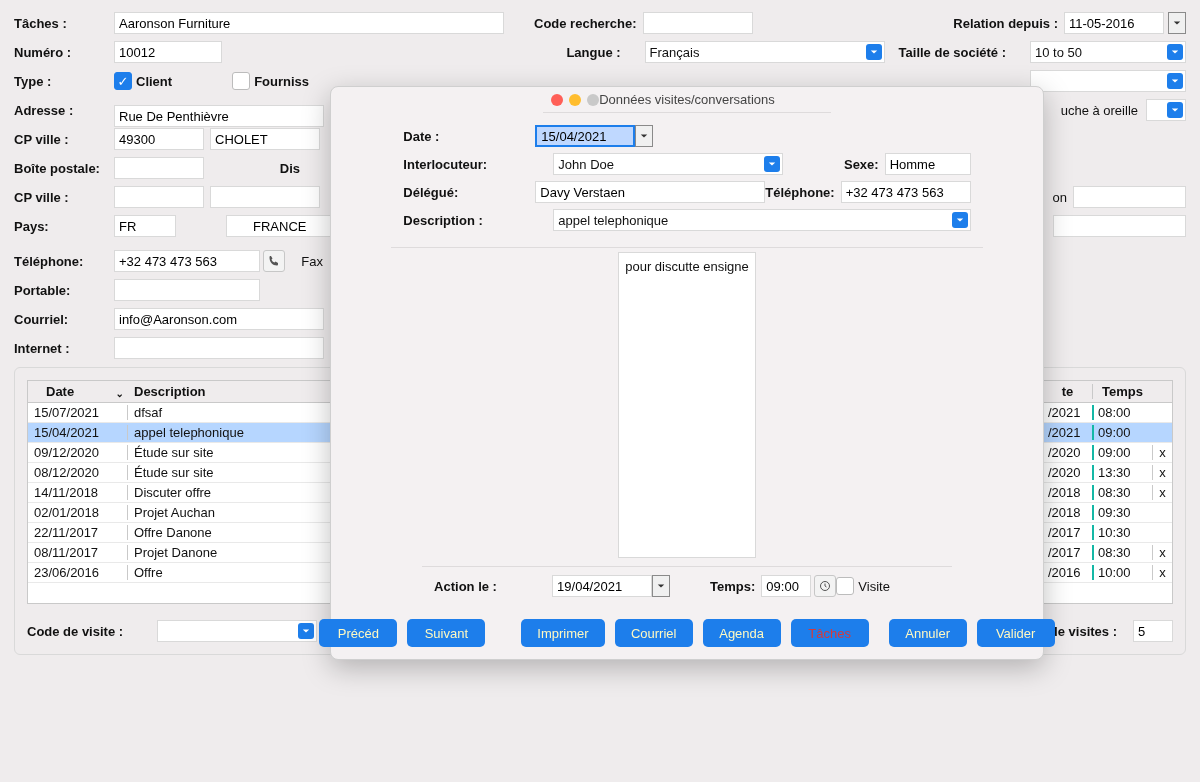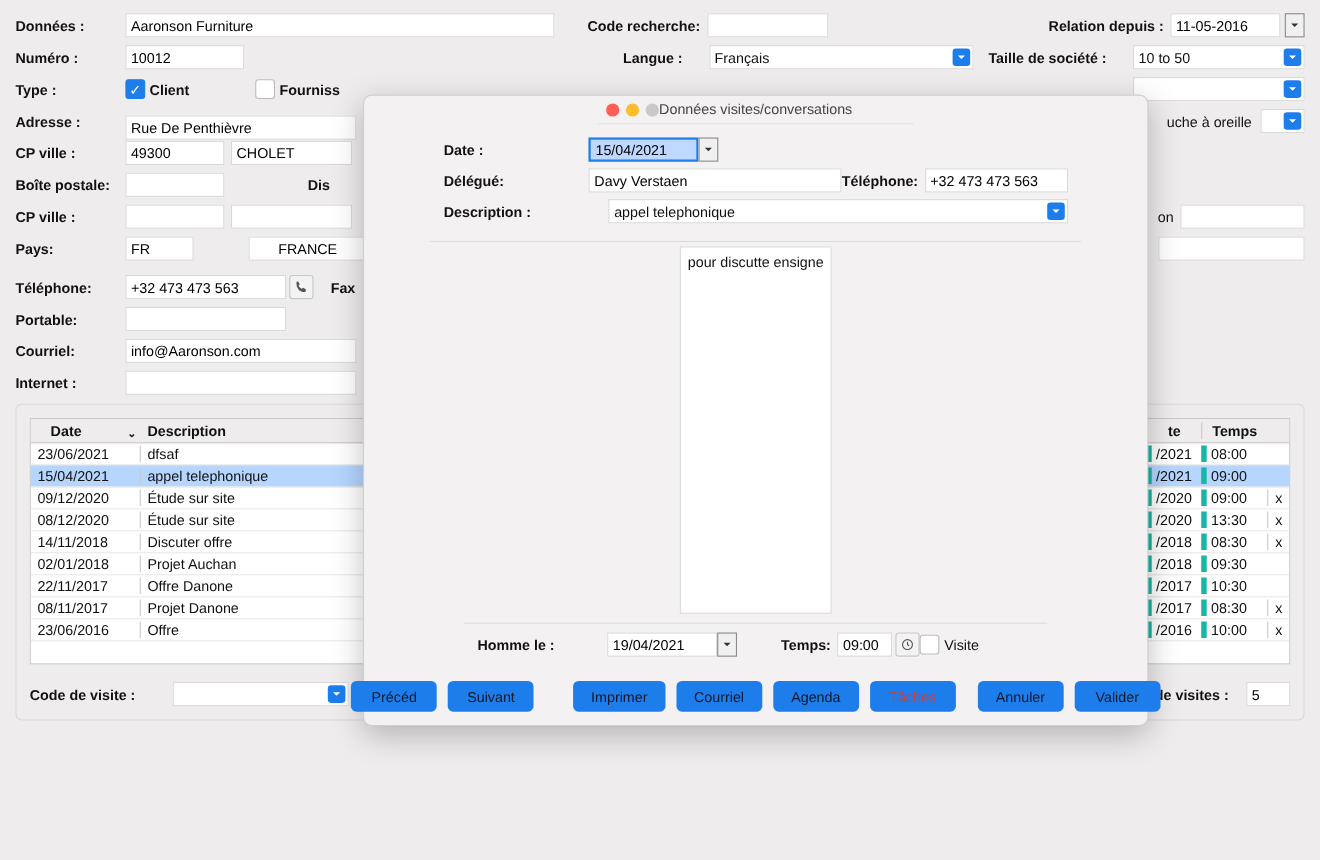--- a/index.html
+++ b/index.html
@@ -39,21 +39,21 @@
   .thead { display:flex; background:#efeced; font-weight:600; height:22px; align-items:center; border-bottom:1px solid #c9c9c9;}
   .th-date { width: 100px; padding-left:18px; position:relative;}
   .th-date .sort { position:absolute; right:4px; top:4px; font-size:10px; }
   .th-desc { flex:1; padding-left:6px;}
   .th-extra { width: 60px; text-align:center; border-left:1px solid #c9c9c9;}
   .th-x { width:20px; border-left:1px solid #c9c9c9;}
   .trow { display:flex; height:20px; align-items:center; border-bottom:1px solid #e9e9e9;}
   .trow.sel { background:#b6d6ff; }
   .td-date { width:100px; padding-left:6px; border-right:1px solid #c9c9c9;}
   .td-desc { flex:1; padding-left:6px; }
-  .td-extra { width:60px; padding-left:4px; border-left:5px solid #14b8a6;}
+  .td-extra { width:60px; padding-left:4px; border-left:2px solid #14b8a6;}
   .td-x { width:20px; text-align:center; border-left:1px solid #c9c9c9;}
 
   .bottombar { display:flex; align-items:center; margin-top:16px; gap:10px;}
 
   
   .modal {
     position:absolute; left:330px; top:86px; width:714px; height:574px;
     background:#f4f1f2; border:1px solid #cfcfcf; border-radius:8px;
     box-shadow: 0 8px 28px rgba(0,0,0,0.25);
     display:flex; flex-direction:column;align-items:center;
@@ -66,33 +66,33 @@
   .mform { padding:12px 12px 10px 12px; border-bottom:1px solid #dedbdc;}
   .mrow { display:flex; align-items:center; margin-bottom:6px; height:22px;}
   .mlbl { width:132px; font-weight:600;}
   .dateinput { width:100px; height:22px; border:2px solid #1d7eeb; background:#bfd8ff; padding:0 4px; font-size:13px; }
   .datebtn { width:18px; height:22px; border:1px solid #8a8a8a; background:#f0f0f0; display:inline-flex; align-items:center; justify-content:center;}
   .datebtn svg{width:8px;height:8px;fill:#333;}
   .notes { flex:1; margin:4px 12px 8px 12px; border:1px solid #d9d9d9; background:#fff; padding:6px; font-size:13px;}
   .maction { padding:8px 12px; border-top:1px solid #dedbdc;}
   .mbuttons { display:flex; gap:10px; padding:8px 12px 12px 12px;}
   .btn {
-    height:28px; border:none; border-radius:5px; background:#1d7eeb; color:#0f172a;
+    height:28px; border:none; border-radius:5px; background:#1d7eeb; color:#fef9c3;
     font-size:13px; font-weight:500; padding:0 16px; cursor:pointer; min-width:78px;
   }
   .btn.red { color:#d43b3b; }
   .iconbtn { width:22px; height:22px; border:1px solid #c7c7c7; background:#f3f3f3; border-radius:3px; display:inline-flex; align-items:center; justify-content:center;}
 </style>
 </head>
 <body>
 
 <div class="page">
 
   <div class="row">
-    <span class="lbl">Données :</span>
+    <span class="lbl">Tâches :</span>
     <input type="text" style="width: 390px;" value="Aaronson Furniture">
     <span class="lbl-r" style="margin-left:30px">Code recherche:</span>
     <input type="text" style="width: 110px;">
     <span style="flex:1"></span>
     <span class="lbl-r">Relation depuis :</span>
     <input type="text" style="width: 100px;" value="11-05-2016">
     <span class="datebtn" style="margin-left:4px;">
         <svg viewBox="0 0 10 10">
           <path d="M1 3l4 4 4-4z"></path>
         </svg>
@@ -185,21 +185,21 @@
   <div style="height:6px"></div>
 
   <div class="row">
     <span class="lbl">Téléphone:</span>
     <input type="text" style="width: 146px;" value="+32 473 473 563">
     <span class="iconbtn" style="margin-left:3px">
         <svg width="12" height="12" viewBox="0 0 24 24">
           <path fill="#555" d="M6 2l3 5-2 2c1 3 3 5 6 6l2-2 5 3v3c0 1-1 2-2 2C9 21 3 15 3 4c0-1 1-2 2-2h1z"></path>
         </svg>
       </span>
-    <span style="width:30px; text-align:right; font-weight:700; margin-left:8px">Fax</span>
+    <span style="width:30px; text-align:right; font-weight:400; margin-left:8px">Fax</span>
   </div>
 
   <div class="row">
     <span class="lbl">Portable:</span>
     <input type="text" style="width: 146px;">
   </div>
 
   <div class="row">
     <span class="lbl">Courriel:</span>
     <input type="text" style="width: 210px;" value="info@Aaronson.com">
@@ -217,21 +217,21 @@
           <span>Date</span>
           <span class="sort">⌄</span>
         </div>
         <div class="th-desc">Description</div>
         <div class="th-extra" style="width:50px">te</div>
         <div class="th-extra">Temps</div>
         <div class="th-x"></div>
       </div>
       <div id="tbody">
           <div class="trow">
-            <div class="td-date">23/06/2021</div>
+            <div class="td-date">15/07/2021</div>
             <div class="td-desc">dfsaf</div>
             <div class="td-extra" style="width:50px">/2021</div>
             <div class="td-extra">08:00</div>
             <div class="td-x"></div>
           </div>
           <div class="trow sel">
             <div class="td-date">15/04/2021</div>
             <div class="td-desc">appel telephonique</div>
             <div class="td-extra" style="width:50px">/2021</div>
             <div class="td-extra">09:00</div>
@@ -328,20 +328,34 @@
 
     <div class="mform">
       <div class="mrow">
         <span class="mlbl">Date :</span>
         <input class="dateinput" value="15/04/2021" style="">
         <span class="datebtn">
             <svg viewBox="0 0 10 10">
               <path d="M1 3l4 4 4-4z"></path>
             </svg>
           </span>
+      </div>
+      <div class="mrow">
+        <span class="mlbl">Interlocuteur:</span>
+        <div class="drop" style="width:230px; height:22px; border:1px solid #d9d9d9; display:flex; align-items:center; padding:0 20px 0 4px;">
+          <span>John Doe</span>
+          <span class="caret">
+              <svg viewBox="0 0 10 10">
+                <path d="M1 3l4 4 4-4z"></path>
+              </svg>
+            </span>
+        </div>
+        <span style="flex:1"></span>
+        <span class="lbl-r">Sexe:</span>
+        <input type="text" style="width: 86px;" value="Homme">
       </div>
       <div class="mrow">
         <span class="mlbl">Délégué:</span>
         <input type="text" style="width: 230px;" value="Davy Verstaen">
         <span style="flex:1"></span>
         <span class="lbl-r">Téléphone:</span>
         <input type="text" style="width: 130px;" value="+32 473 473 563">
       </div>
       <div class="mrow">
         <span class="mlbl">Description :</span>
@@ -353,21 +367,21 @@
               </svg>
             </span>
         </div>
       </div>
     </div>
 
     <div class="notes">pour discutte ensigne</div>
 
     <div class="maction">
       <div class="mrow">
-        <span style="width:118px; font-weight:600">Homme le :</span>
+        <span style="width:118px; font-weight:600">Action le :</span>
         <input type="text" style="width: 100px;" value="19/04/2021">
         <span class="datebtn">
             <svg viewBox="0 0 10 10">
               <path d="M1 3l4 4 4-4z"></path>
             </svg>
           </span>
         <span style="width:40px"></span>
         <span class="lbl-r">Temps:</span>
         <input type="text" style="width: 50px;" value="09:00">
         <span class="iconbtn" style="margin-left:3px">

